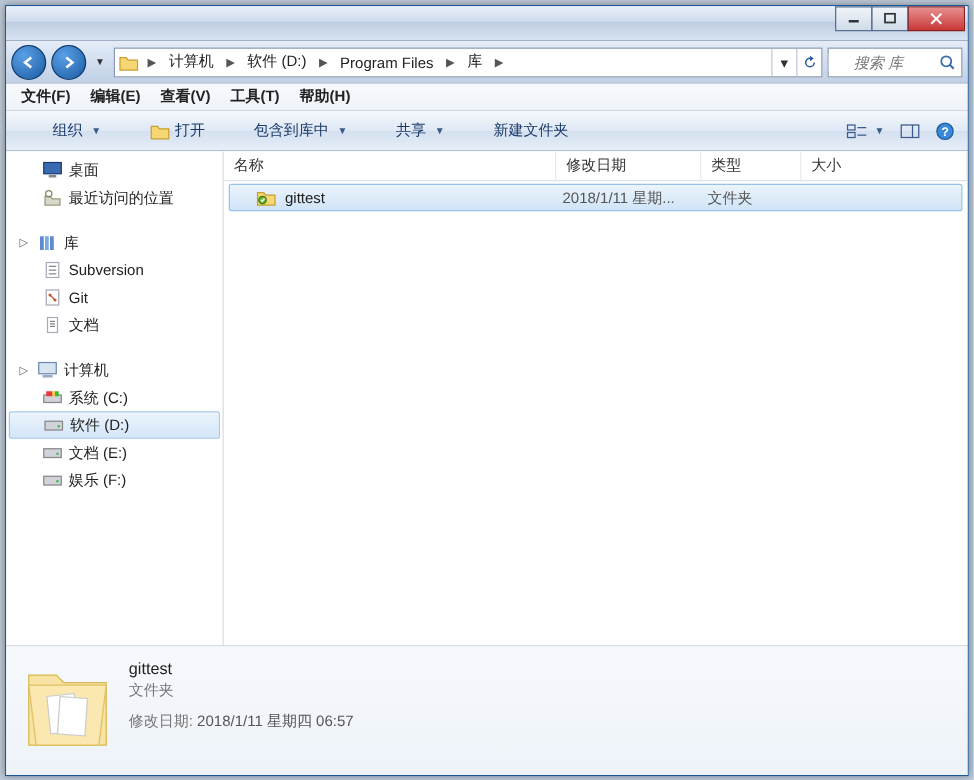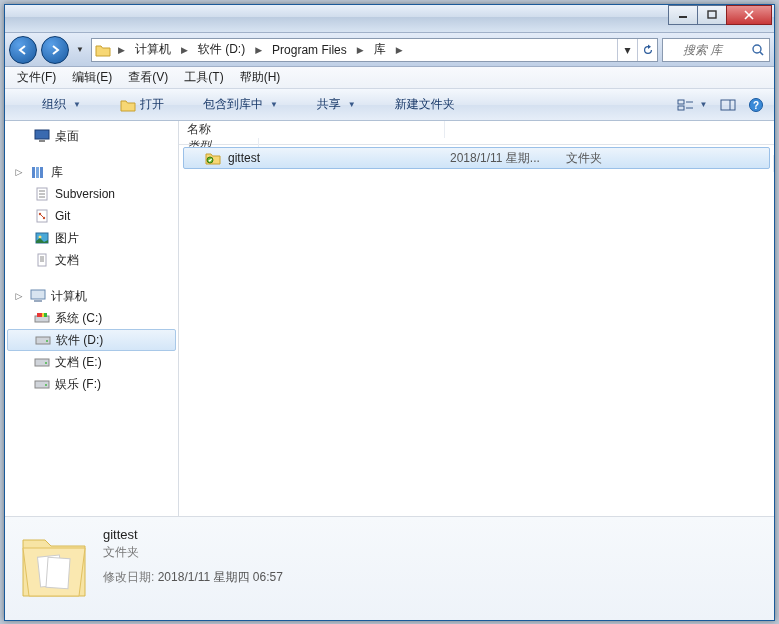--- a/index.html
+++ b/index.html
@@ -21,21 +21,21 @@
 .crumb-icon { width: 22px; display: flex; align-items: center; justify-content: center; }
 .crumb { padding: 0 6px; height: 100%; display: flex; align-items: center; cursor: pointer; color: #222; }
 .crumb-sep { padding: 0 4px; color: #555; font-size: 9px; cursor: pointer; }
 .crumb-end { margin-left: auto; display: flex; }
 .crumb-end-btn { width: 20px; height: 22px; display: flex; align-items: center; justify-content: center; border-left: 1px solid #c0c8d8; cursor: pointer; color: #333; }
 .searchbox { width: 108px; height: 24px; background: #fff; border: 1px solid #8a9ab0; display: flex; align-items: center; }
 .searchbox input { flex: 1; border: none; outline: none; font-size: 12px; padding: 0 20px; color: #888; width: 80px; font-style: italic; }
 .searchbox .sicon { width: 22px; display: flex; align-items: center; justify-content: center; color: #3a6aa8; cursor: pointer; }
 
 
-.menubar { height: 22px; background: linear-gradient(to bottom, #f8fafd, #eef2f8); border-bottom: 1px solid #d0d8e4; display: flex; align-items: center; font-size: 12px; padding-left: 4px; }
+.menubar { height: 22px; background: linear-gradient(to bottom, #f8fafd, #eef2f8); border-bottom: 1px solid #d0d8e4; display: flex; align-items: center; font-size: 12px; padding-left: 4px; font-weight: bold; }
 .menu-item { padding: 0 8px; height: 100%; display: flex; align-items: center; cursor: pointer; color: #222; }
 
 
 .toolbar { height: 32px; background: linear-gradient(to bottom, #f4f8fd, #dfe8f4 50%, #d4e0f0 51%, #e6eef8); border-bottom: 1px solid #b0c0d4; display: flex; align-items: center; font-size: 12px; padding: 0 6px; }
 .tool-btn { padding: 0 8px; height: 24px; display: flex; align-items: center; cursor: pointer; color: #1a3a6a; gap: 4px; margin-left: 23px; }
 .tool-drop { font-size: 8px; padding-left: 3px; color: #3a5a8a; }
 .tool-spacer { flex: 1; }
 .tool-icongrp { display: flex; gap: 4px; align-items: center; }
 .tool-iconbtn { width: 24px; height: 22px; display: flex; align-items: center; justify-content: center; cursor: pointer; color: #1a3a6a; }
 .tool-iconbtn.wide { width: 40px; }
@@ -44,25 +44,25 @@
 .content { flex: 1; display: flex; overflow: hidden; background: #fff; }
 .sidebar { width: 174px; border-right: 1px solid #d8dde4; overflow-y: auto; padding: 4px 0; font-size: 12px; }
 .tree-group { margin-bottom: 14px; }
 .tree-item { height: 22px; display: flex; align-items: center; padding-left: 8px; cursor: pointer; color: #222; gap: 4px; }
 .tree-item.child { padding-left: 28px; }
 .tree-item.selected { background: linear-gradient(to bottom, #ecf4fc, #d4e6f8); border: 1px solid #a8c8e8; border-radius: 2px; margin: 0 2px; padding-left: 26px; }
 .tree-toggle { width: 12px; font-size: 9px; color: #666; display: inline-flex; justify-content: center; }
 .tree-icon { width: 18px; height: 16px; display: inline-flex; align-items: center; justify-content: center; }
 
 .filelist { flex: 1; display: flex; flex-direction: column; overflow: hidden; }
-.columns { height: 24px; display: flex; border-bottom: 1px solid #e0e4ea; font-size: 12px; color: #333; flex-direction: column; }
+.columns { height: 24px; display: flex; border-bottom: 1px solid #e0e4ea; font-size: 12px; color: #333; }
 .col { padding: 0 8px; display: flex; align-items: center; border-right: 1px solid #e8ecf2; cursor: pointer; }
 .col.c-name { width: 266px; }
 .col.c-date { width: 116px; }
-.col.c-type { width: 80px; font-style: italic; }
+.col.c-type { width: 80px; }
 .col.c-size { flex: 1; }
 .rows { flex: 1; overflow: auto; padding-top: 2px; }
 .row { height: 22px; display: flex; align-items: center; font-size: 12px; color: #222; cursor: pointer; }
 .row.selected { background: linear-gradient(to bottom, #ecf4fc, #cfe4f8); border: 1px solid #9ac0e8; border-radius: 2px; margin: 0 4px; }
 .row .cell { padding: 0 8px; overflow: hidden; white-space: nowrap; text-overflow: ellipsis; }
 .row .cell.c-name { width: 258px; display: flex; align-items: center; gap: 6px; padding-left: 20px; }
 .row .cell.c-date { width: 116px; color: #555; }
 .row .cell.c-type { width: 80px; color: #555; }
 .row .cell.c-size { flex: 1; }
 
@@ -215,20 +215,29 @@
       <div class="tree-group">
         <div class="tree-item child">
           <span class="tree-icon">
               <svg width="16" height="14" viewBox="0 0 16 14">
                 <rect x="1" y="1" width="14" height="9" fill="#3a6ab0" stroke="#1a3a70"></rect>
                 <rect x="5" y="11" width="6" height="2" fill="#888"></rect>
               </svg>
             </span>
           <span>桌面</span>
         </div>
+        <div class="tree-item child">
+          <span class="tree-icon">
+              <svg width="16" height="14" viewBox="0 0 16 14">
+                <path d="M2 6h4l2 2h6v5H2z" fill="#d8d8c8" stroke="#9a9a80"></path>
+                <circle cx="5" cy="4" r="2.5" fill="none" stroke="#7a8a60"></circle>
+              </svg>
+            </span>
+          <span>最近访问的位置</span>
+        </div>
       </div>
 
       <div class="tree-group">
         <div class="tree-item">
           <span class="tree-toggle">▷</span>
           <span class="tree-icon">
               <svg width="16" height="16" viewBox="0 0 16 16">
                 <rect x="2" y="3" width="3" height="11" fill="#5a8ad0"></rect>
                 <rect x="6" y="3" width="3" height="11" fill="#7aa8e0"></rect>
                 <rect x="10" y="3" width="3" height="11" fill="#5a8ad0"></rect>
@@ -252,30 +261,20 @@
                 <circle cx="5" cy="5" r="1.2" fill="#c85030"></circle>
                 <circle cx="9" cy="9" r="1.2" fill="#c85030"></circle>
                 <line x1="5" y1="5" x2="9" y2="9" stroke="#c85030"></line>
               </svg>
             </span>
           <span>Git</span>
         </div>
         <div class="tree-item child">
           <span class="tree-icon">
               <svg width="14" height="14" viewBox="0 0 14 14">
-                <rect x="1" y="2" width="12" height="10" fill="#48a8d8" stroke="#2a6a98"></rect>
-                <circle cx="5" cy="6" r="1.5" fill="#f8e080"></circle>
-                <path d="M1 10l4-3 4 4 4-2v3H1z" fill="#2a7a40"></path>
-              </svg>
-            </span>
-          <span>图片</span>
-        </div>
-        <div class="tree-item child">
-          <span class="tree-icon">
-              <svg width="14" height="14" viewBox="0 0 14 14">
                 <rect x="3" y="1" width="8" height="12" fill="#fff" stroke="#aab"></rect>
                 <path d="M5 4h4M5 6h4M5 8h4" stroke="#888"></path>
               </svg>
             </span>
           <span>文档</span>
         </div>
       </div>
 
       <div class="tree-group">
         <div class="tree-item">
@@ -325,20 +324,21 @@
               </svg>
             </span>
           <span>娱乐 (F:)</span>
         </div>
       </div>
     </div>
 
     <div class="filelist">
       <div class="columns">
         <div class="col c-name">名称</div>
+        <div class="col c-date">修改日期</div>
         <div class="col c-type">类型</div>
         <div class="col c-size">大小</div>
       </div>
       <div class="rows">
         <div class="row selected">
           <div class="cell c-name">
             <span class="tree-icon">
               <svg width="16" height="14" viewBox="0 0 16 14">
                   <path d="M1 3h5l1.5 2H15v8H1z" fill="#f7d774" stroke="#c8a030"></path>
                   <circle cx="5" cy="9" r="3" fill="#6ab82a" stroke="#3a7a10"></circle>

